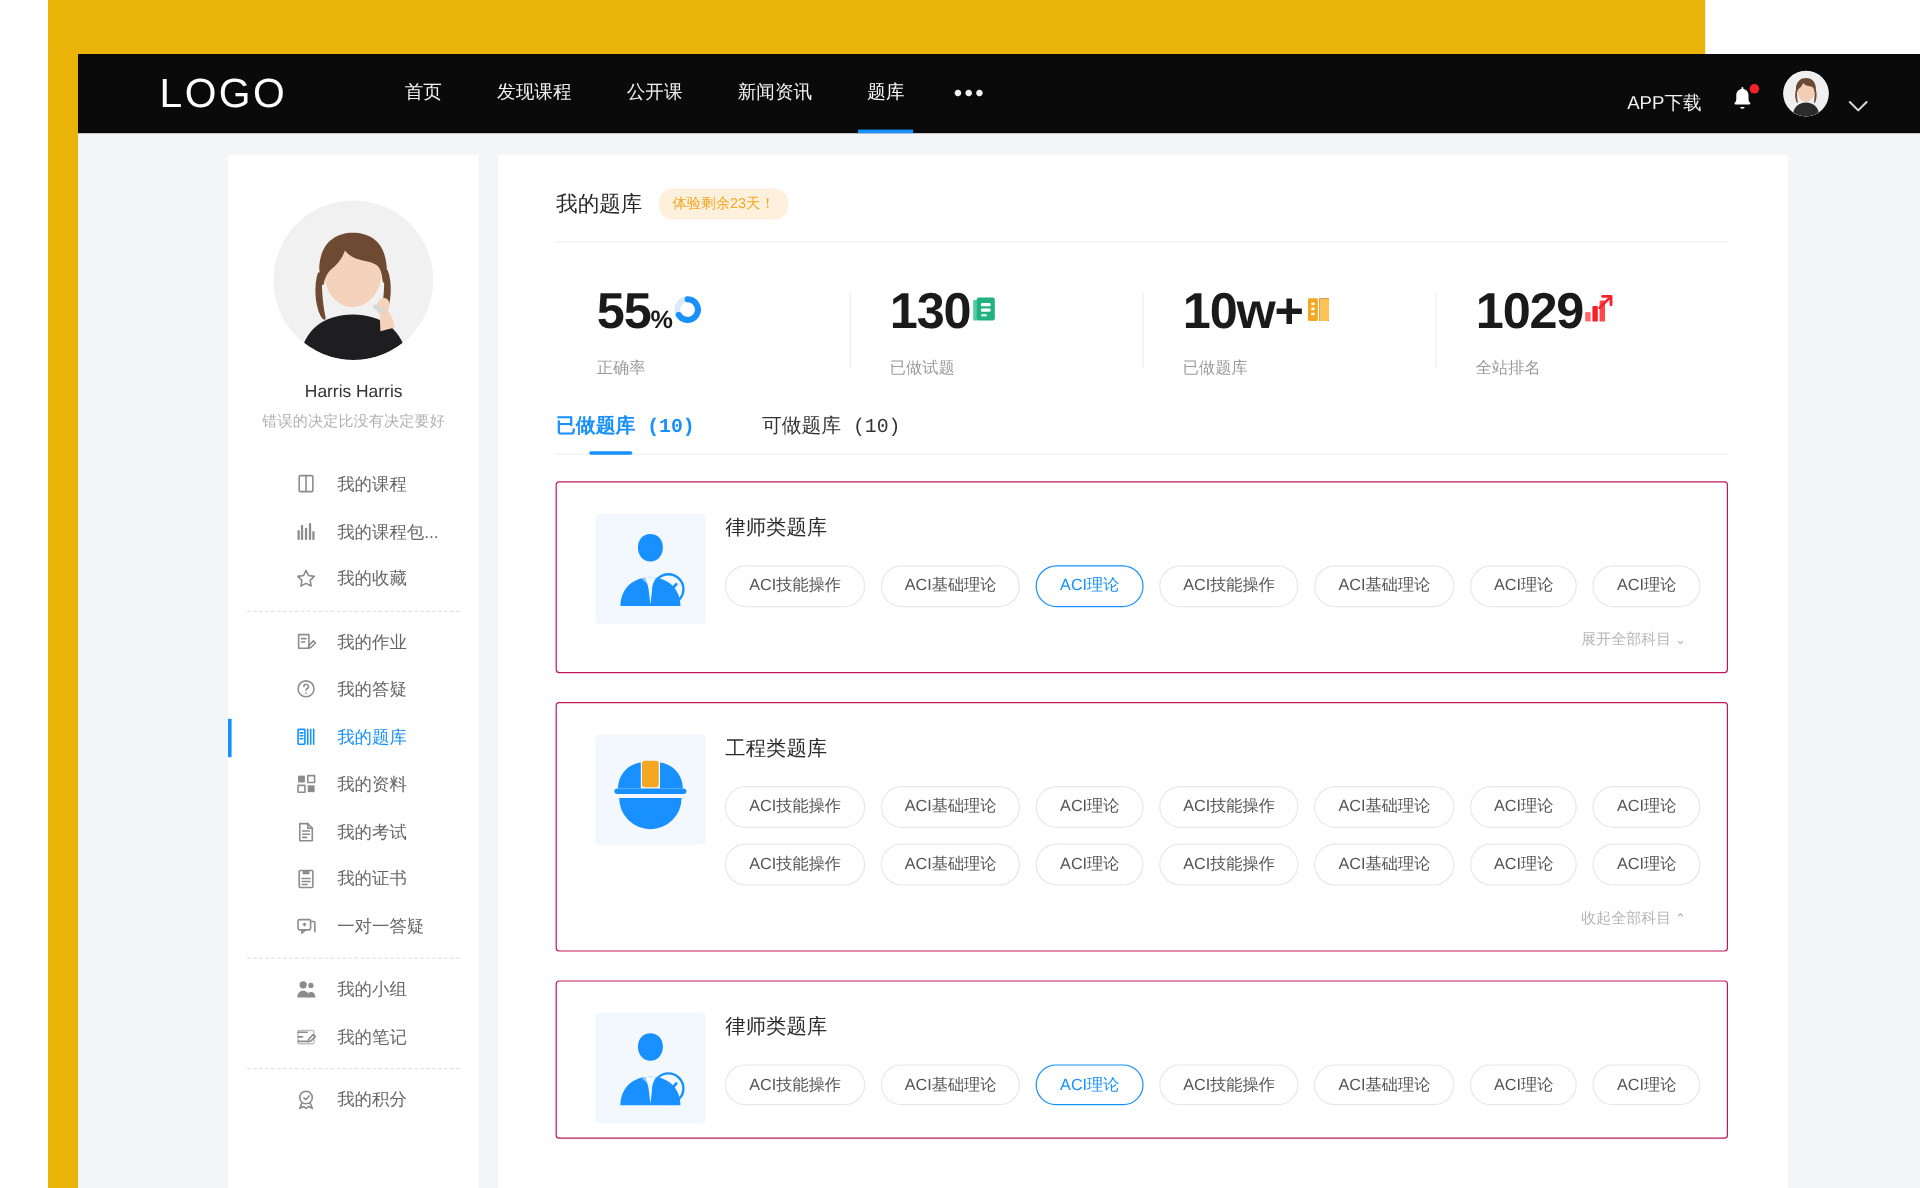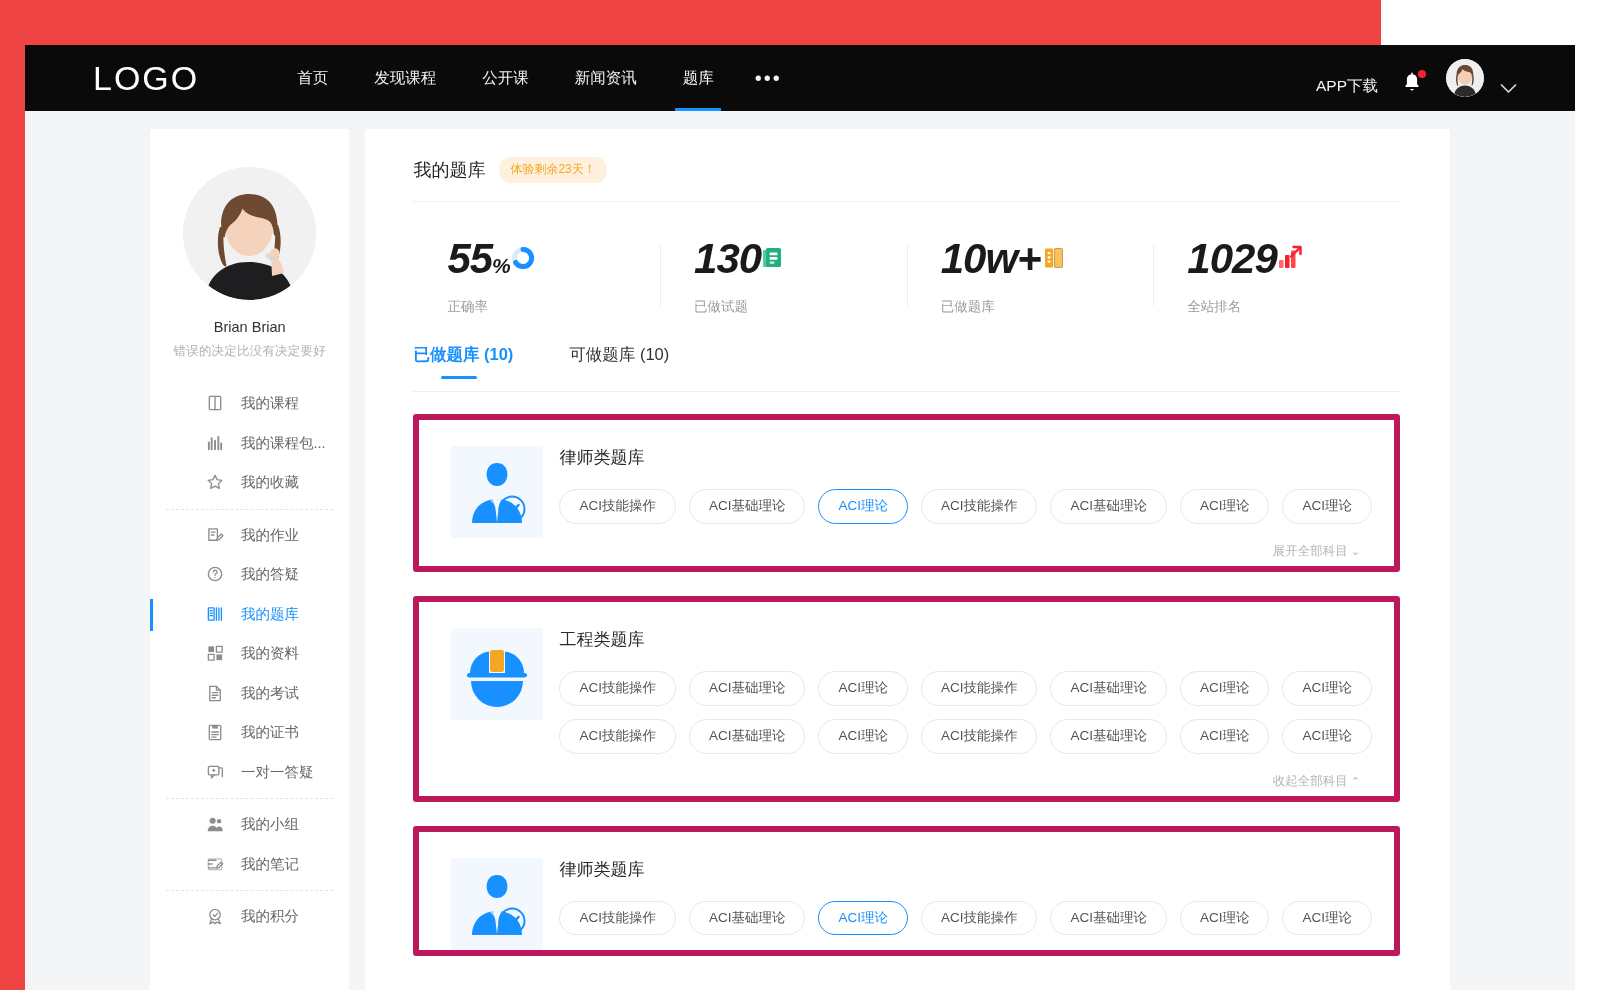--- a/index.html
+++ b/index.html
@@ -6,21 +6,22 @@
   * { box-sizing: border-box; margin: 0; padding: 0; }
   html, body {
     width: 1600px; height: 990px;
     background: #ffffff;
     font-family: "Liberation Sans", "DejaVu Sans", sans-serif;
     overflow: hidden;
   }
   #root {
     position: relative;
     width: 1381px; height: 990px;
-    background: #ef4444;
+    background: #eab308;
+    margin-left: 40px;
   }
 
   
   .page-shell {
     position: absolute;
     left: 25px; top: 45px;
     width: 1550px; height: 945px;
     background: #f4f5f7;
     overflow: hidden;
   }
@@ -217,21 +218,20 @@
   .stat + .stat::before {
     content: "";
     position: absolute;
     left: 0; top: 6px;
     width: 1px; height: 62px;
     background: #ededed;
   }
   .stat-row {
     display: flex;
     align-items: flex-start;
-    font-style: italic;
   }
   .stat-value {
     font-size: 42px;
     color: #1a1a1a;
     font-weight: 700;
     letter-spacing: -1px;
     line-height: 1;
     font-family: "Liberation Sans", sans-serif;
   }
   .stat-value .unit { font-size: 21px; font-weight: 700; }
@@ -244,22 +244,22 @@
   .stat-label {
     margin-top: 18px;
     font-size: 13.5px;
     color: #9b9b9b;
   }
 
   
   .tabs {
     display: flex;
     gap: 56px;
-    padding-bottom: 13px;
     border-bottom: 1px solid #f0f0f0;
+    font-family: Liberation Mono, monospace;
   }
   .tab {
     position: relative;
     font-size: 16.5px;
     color: #333333;
     cursor: pointer;
     padding-bottom: 12px;
     white-space: nowrap;
   }
   .tab.active { color: #1890ff; font-weight: 700; }
@@ -268,23 +268,23 @@
     position: absolute;
     left: 28px; bottom: -1px;
     width: 36px; height: 3.5px;
     border-radius: 2px;
     background: #1890ff;
   }
 
   
   .cards { padding-top: 22px; }
   .qbank-card {
-    border: 6px solid #be185d;
+    border: 1px solid #be185d;
     border-radius: 3px;
-    padding: 26px 22px 0 32px;
+    padding: 26px 22px 12px 32px;
     margin-bottom: 24px;
     display: flex;
     gap: 16px;
     background: #ffffff;
   }
   .qb-thumb {
     width: 92px; height: 92px;
     background: #f3f8fe;
     border-radius: 3px;
     flex-shrink: 0;
@@ -403,21 +403,21 @@
                 <ellipse cx="66" cy="60" rx="24" ry="29" fill="#f5d2bb"></ellipse>
                 <path d="M38 56c1-20 13-29 28-29s26 8 28 26c1.5 11.5-1 17-2.5 15.5-1.3-1.3-.5-8.5-4-13-4-5-12-4-20-7.5-5.5-2.4-8-6.5-8-6.5s-2.5 9-10.5 15c-4.5 3.4-6.5 9-7 12.5-.6 3.3-3 2.5-4-13z" fill="#6d4a31"></path>
                 <path d="M95 58c4 10 3.5 27-1.5 37-2 4-5 5-4.2 1 2.4-11.5 3.6-27 2.4-38z" fill="#6d4a31"></path>
                 <path d="M37 60c-3.4 10-2.8 26 2 36 2 4 5 5 4.2 1-2.4-11.5-3.6-27-2.4-37z" fill="#6d4a31"></path>
                 <path d="M88 86c6 3 11 9 13 20l-12 3z" fill="#f5d2bb"></path>
                 <ellipse cx="91" cy="88" rx="5" ry="7" transform="rotate(25 91 88)" fill="#f5d2bb"></ellipse>
                 <rect x="84" y="86" width="11" height="4" rx="2" transform="rotate(28 84 86)" fill="#d8d8d8"></rect>
               </g>
             </svg>
           </div>
-          <div class="profile-name">Brian Brian</div>
+          <div class="profile-name">Harris Harris</div>
           <div class="profile-motto">错误的决定比没有决定要好</div>
         </div>
         <div class="menu" id="menu-container">
             <div class="menu-item">
               <span class="mi-icon">
                 <svg width="19" height="19" viewBox="0 0 20 20">
                   <rect x="3.5" y="2.5" width="12" height="14" rx="1" stroke="#8c8c8c" fill="none" stroke-width="1.4" stroke-linecap="round" stroke-linejoin="round"></rect>
                   <path d="M9.5 2.5v14" stroke="#8c8c8c" fill="none" stroke-width="1.4" stroke-linecap="round" stroke-linejoin="round"></path>
                 </svg>
               </span>

